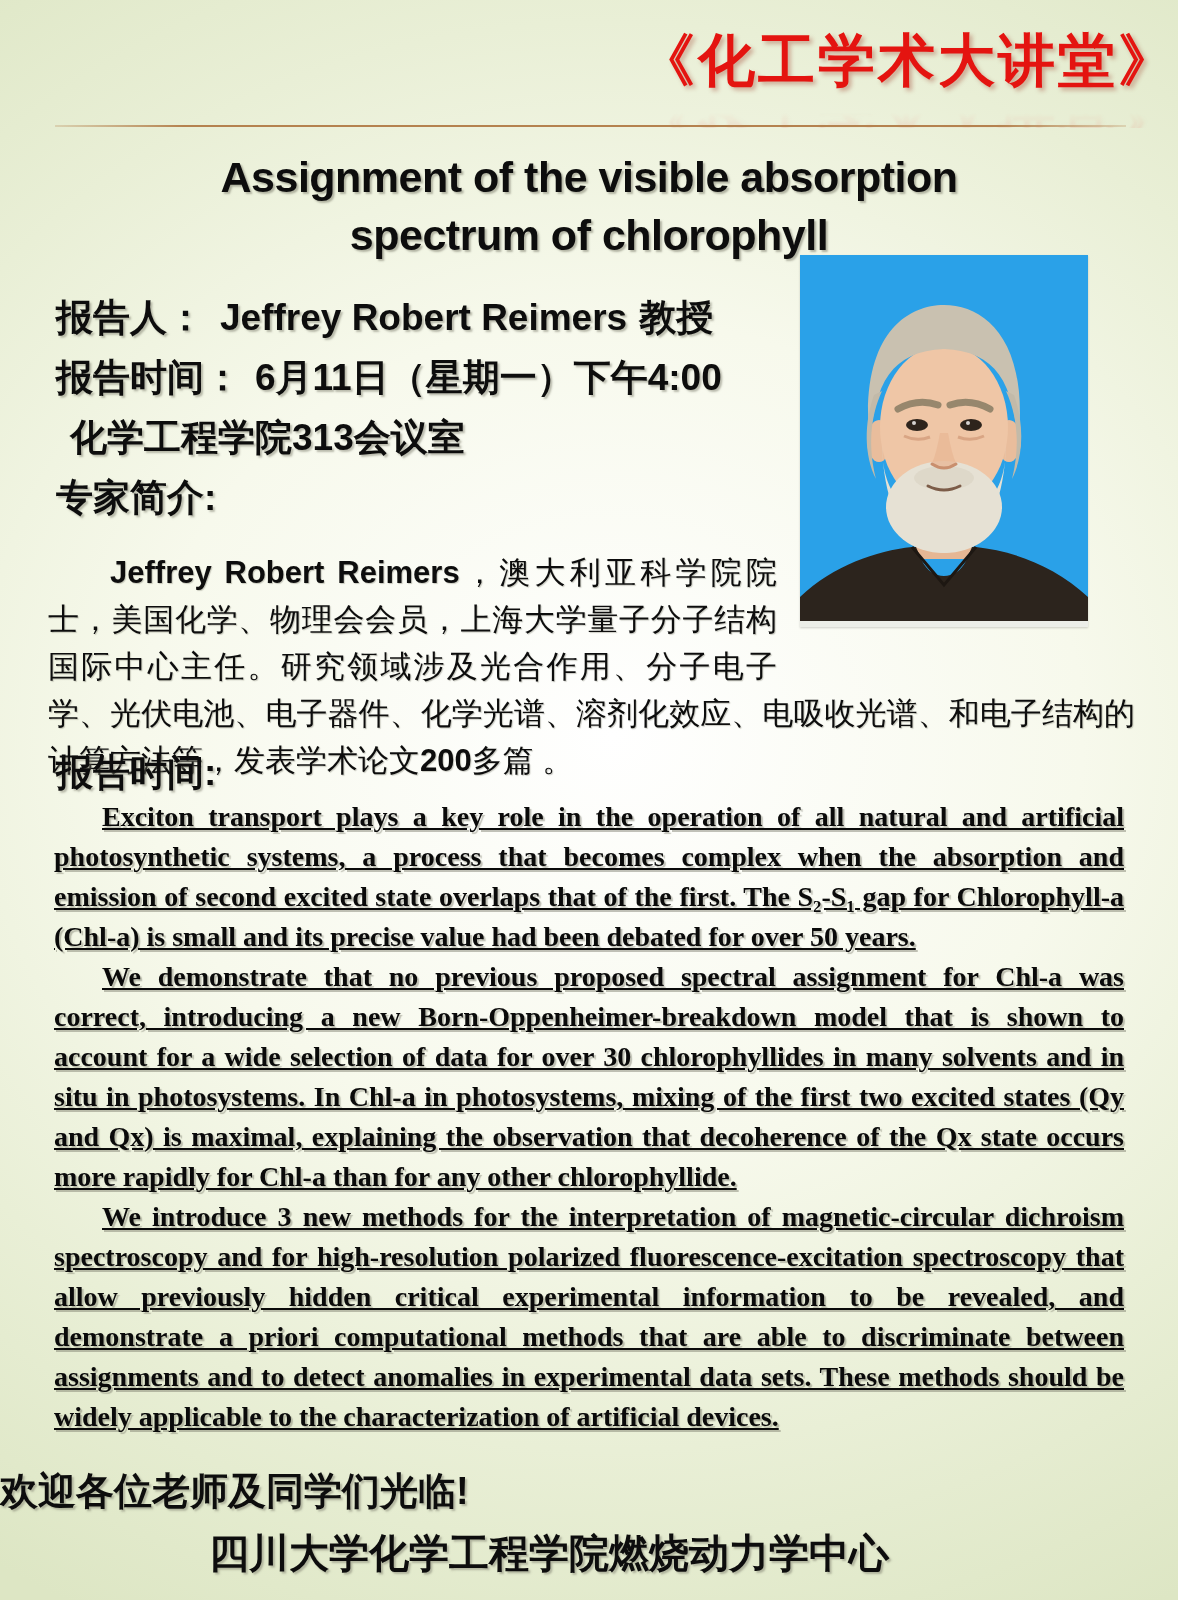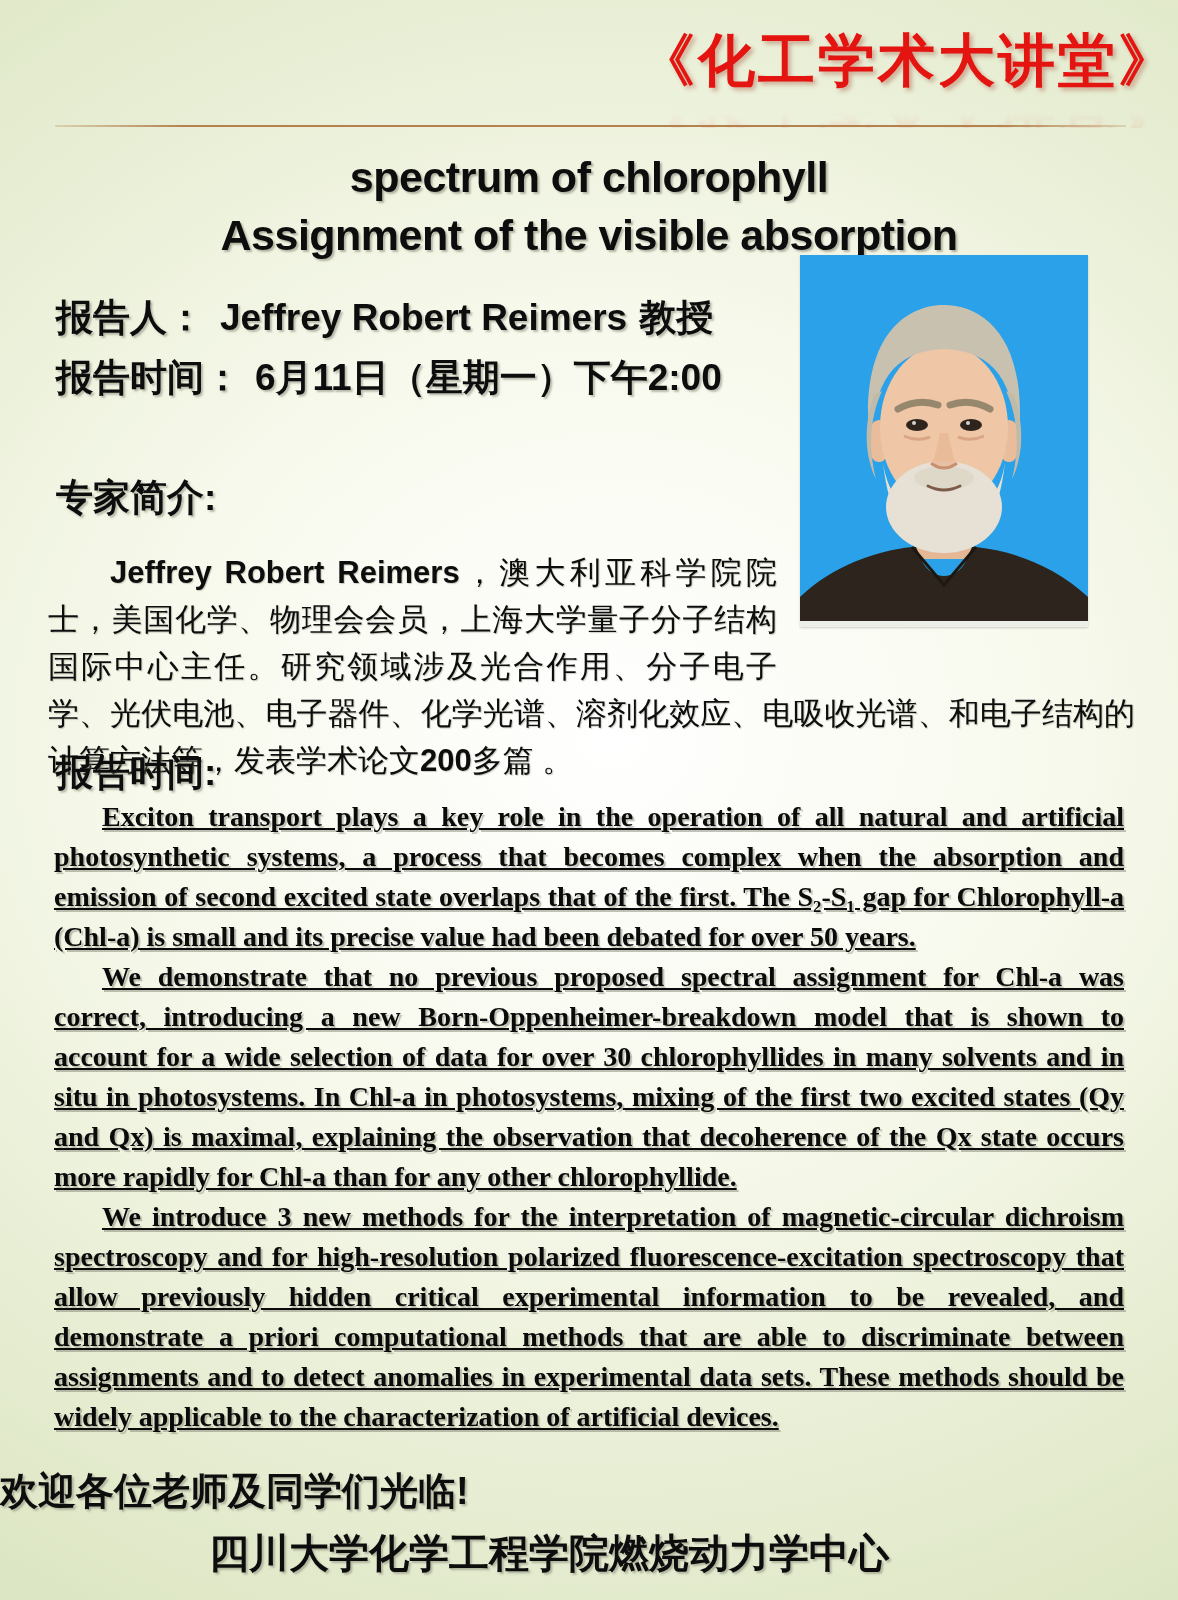--- a/index.html
+++ b/index.html
@@ -77,35 +77,36 @@
   <header class="banner-area">
     <div class="banner-text">《化工学术大讲堂》</div>
     <div class="banner-reflect-clip" aria-hidden="true">
       <div class="banner-text">《化工学术大讲堂》</div>
     </div>
   </header>
 
   <div class="divider"></div>
 
   <h1 class="main-title">
+    <span>Assignment of the visible absorption</span>
     <span>spectrum of chlorophyll</span>
-    <span>Assignment of the visible absorption</span>
   </h1>
 
   <section class="info">
     <div class="row">
       <span>报告人：</span>
       <span class="name">Jeffrey Robert Reimers</span>
       <span class="sfx">教授</span>
     </div>
     <div class="row">
       <span>报告时间：</span>
-      <span class="val">6月11日（星期一）下午2:00</span>
+      <span class="val">6月11日（星期一）下午4:00</span>
     </div>
     <div class="row">
+      <span class="val">化学工程学院313会议室</span>
     </div>
     <div class="row">
       <span>专家简介:</span>
     </div>
   </section>
 
   <figure class="photo">
     <svg viewBox="0 0 288 372" xmlns="http://www.w3.org/2000/svg">
       <rect x="0" y="0" width="288" height="366" fill="#2aa1e8"></rect>
 

